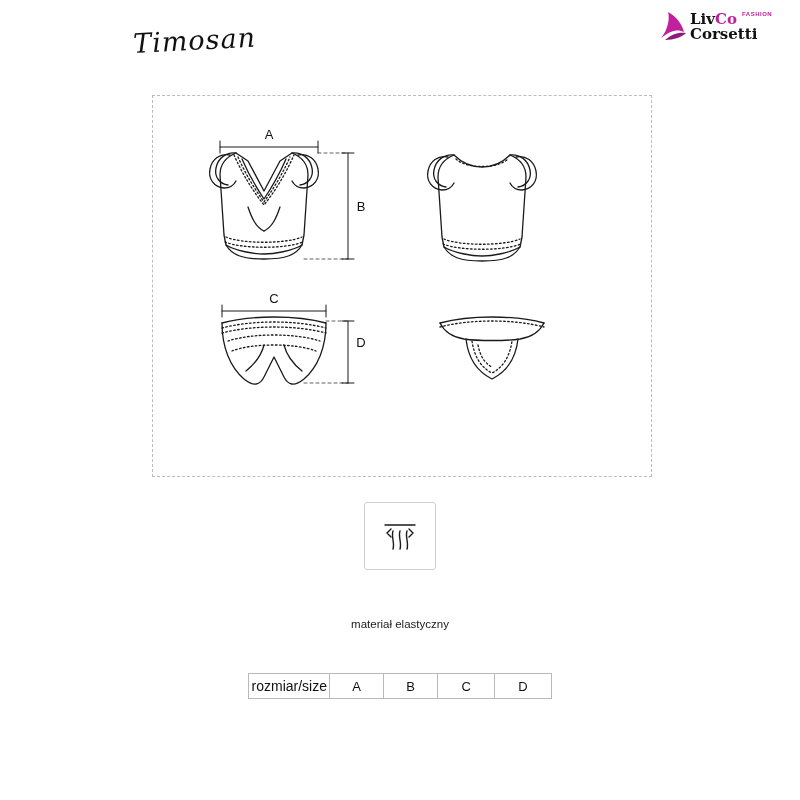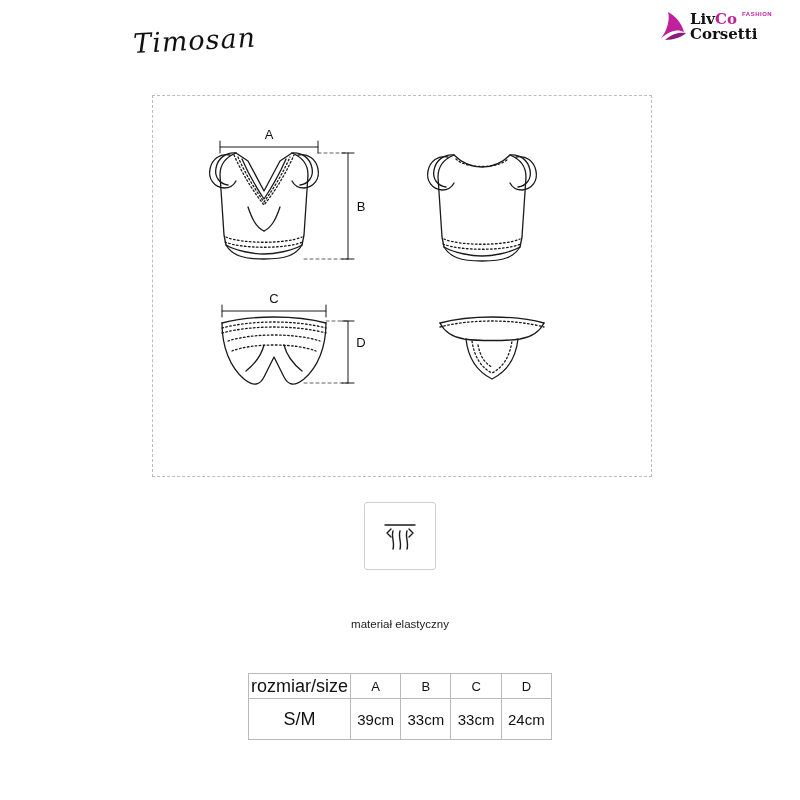--- a/index.html
+++ b/index.html
@@ -142,22 +142,23 @@
     padding: 0 2px;
   }
   .size-table thead td.colhead {
     font-size: 13px;
   }
   .size-table tbody td {
     height: 38px;
     font-size: 15px;
   }
   .size-table td.rowhead {
-    font-size: 18px;
+    font-size: 14px;
     width: 76px;
+    text-align: right;
   }
 
   .dim-label {
     font-size: 13px;
     fill: #111;
     font-family: "Liberation Sans", sans-serif;
   }
 </style>
 </head>
 <body>
@@ -307,23 +308,16 @@
     <thead>
       <tr>
         <td class="rowhead">rozmiar/size</td>
         <td class="colhead">A</td>
         <td class="colhead">B</td>
         <td class="colhead">C</td>
         <td class="colhead">D</td>
       </tr>
     </thead>
     <tbody>
-      <tr>
-        <td class="rowhead">S/M</td>
-        <td>39cm</td>
-        <td>33cm</td>
-        <td>33cm</td>
-        <td>24cm</td>
-      </tr>
     </tbody>
   </table>
 
 </div>
 
 </body></html>

